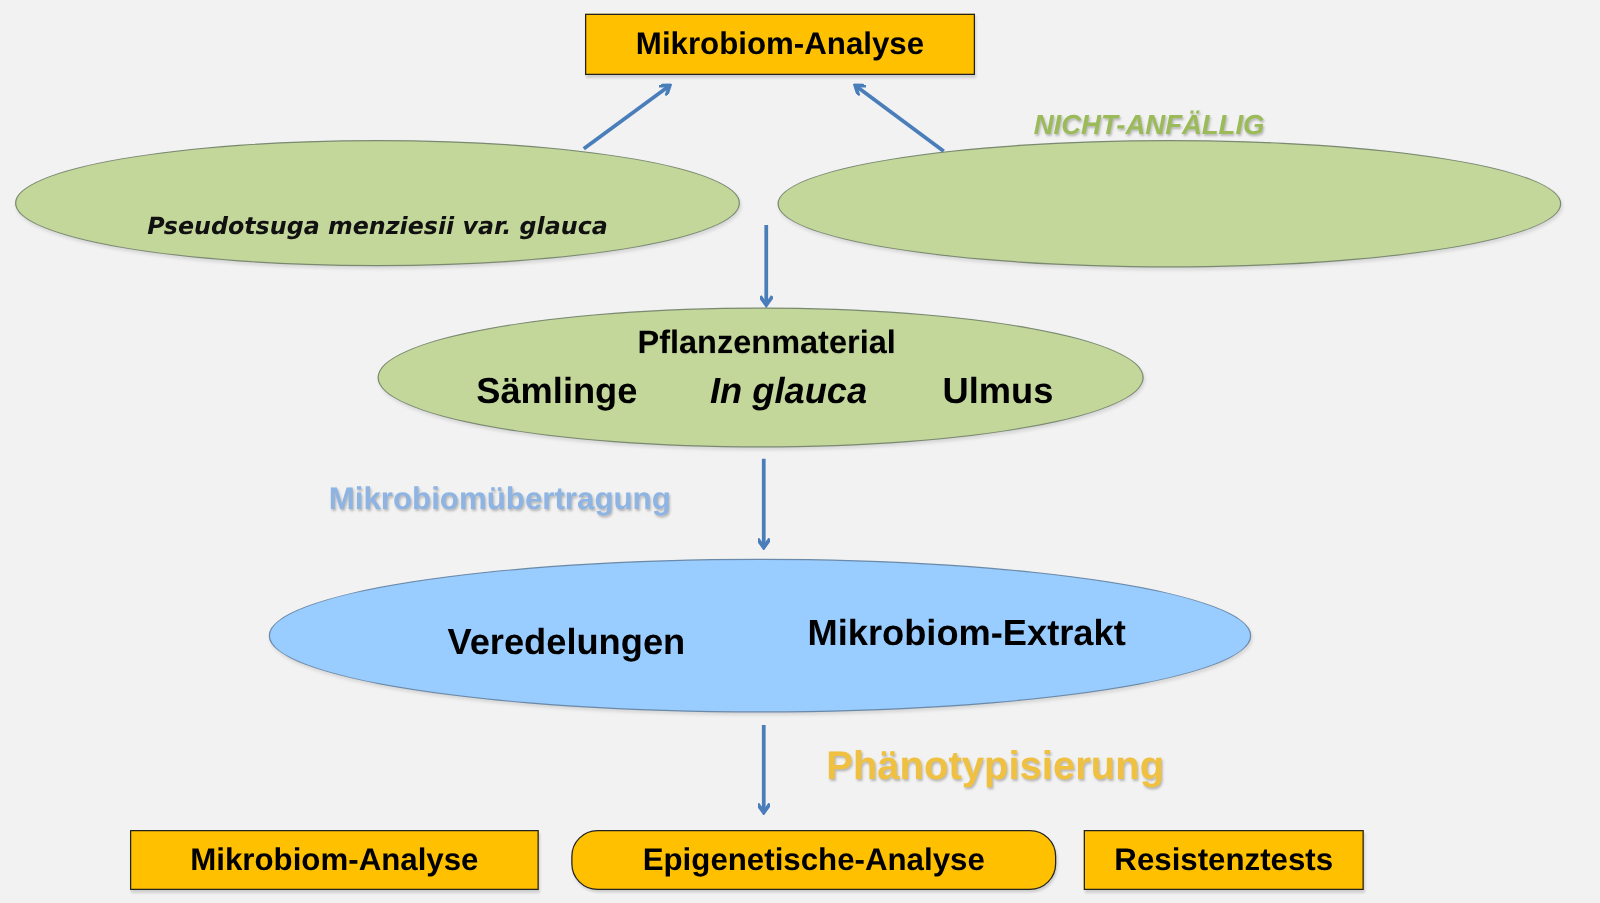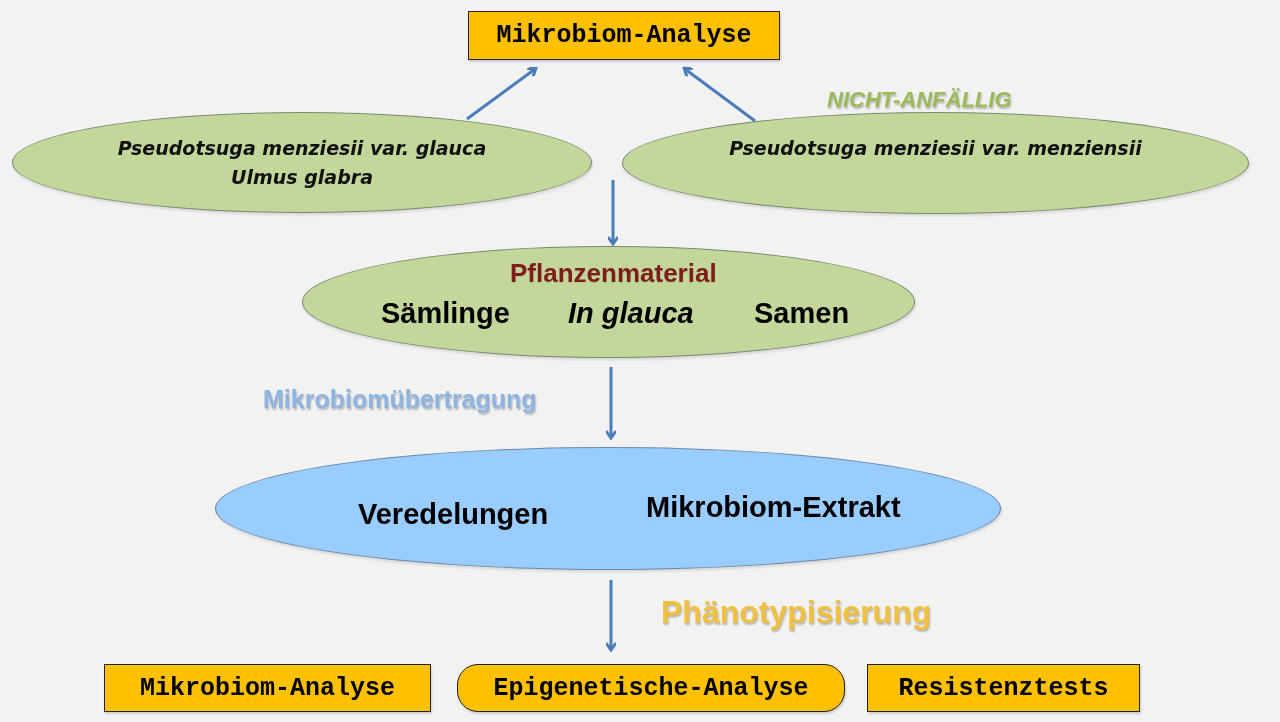--- a/index.html
+++ b/index.html
@@ -7,39 +7,38 @@
     width: 1280px; height: 722px; position: relative; overflow: hidden;
     background: #f2f2f2;
     font-family: "Liberation Sans", sans-serif;
   }
   svg.arrows { position: absolute; left: 0; top: 0; width: 1280px; height: 722px; pointer-events: none; }
   .box {
     position: absolute; background: #ffc000; border: 1.5px solid #222;
     box-sizing: border-box; display: flex; align-items: center; justify-content: center;
     font-weight: bold; color: #000; font-size: 25px;
     box-shadow: 1px 2px 2px rgba(0,0,0,0.15);
-    font-family: Liberation Mono, monospace;
   }
   .ellipse {
     position: absolute; border-radius: 50%; box-sizing: border-box;
     border: 1.3px solid #7a8a70;
     box-shadow: 1px 2px 3px rgba(0,0,0,0.12);
   }
   .green { background: #c4d79b; }
   .blue { background: #99ccff; border-color: #6a8aaa; }
   .species {
     position: absolute; text-align: center; font-family: "DejaVu Sans", sans-serif;
-    font-style: italic; font-weight: bold; font-size: 19px; color: #111; line-height: 29px;
+    font-style: italic; font-weight: bold; font-size: 19px; color: #111; line-height: 29px; margin-top: 33px;
   }
   .label-green {
     position: absolute; font-weight: bold; font-style: italic; font-size: 22px; color: #9bbb59;
     text-shadow: 1px 2px 2px rgba(0,0,0,0.25);
   }
   .bigtext { position: absolute; font-weight: bold; font-size: 29px; color: #000; }
-  .white-title { position: absolute; font-weight: bold; font-size: 26px; color: #7f1d1d; }
+  .white-title { position: absolute; font-weight: bold; font-size: 26px; color: #000000; }
   .side-label { position: absolute; font-weight: bold; font-size: 25px; text-shadow: 1px 2px 2px rgba(0,0,0,0.25); }
 </style>
 </head>
 <body>
 
 <svg class="arrows" viewBox="0 0 1280 722">
   <defs>
     <marker id="ah" markerWidth="10" markerHeight="10" refX="7" refY="5" orient="auto" markerUnits="userSpaceOnUse">
       <path d="M1,0 L8,5 L1,10" fill="none" stroke="#4a7ebb" stroke-width="3"></path>
     </marker>
@@ -54,43 +53,41 @@
 <div class="box" style="left:468px; top:11px; width:312px; height:49px;">
   <span>Mikrobiom-Analyse</span>
 </div>
 
 <div class="label-green" style="left:226px; top:87px;margin-top:46px;">ANFÄLLIG</div>
 <div class="label-green" style="left:827px; top:87px;">NICHT-ANFÄLLIG</div>
 
 <div class="ellipse green" style="left:12px; top:112px; width:580px; height:101px;"></div>
 <div class="species" style="left:12px; top:134px; width:580px;">
   <div>Pseudotsuga menziesii var. glauca</div>
-  <div>Ulmus glabra</div>
 </div>
 
 <div class="ellipse green" style="left:622px; top:112px; width:627px; height:102px;"></div>
 <div class="species" style="left:622px; top:134px; width:627px;">
-  <div>Pseudotsuga menziesii var. menziensii</div>
 </div>
 
 <div class="ellipse green" style="left:302px; top:246px; width:613px; height:112px;"></div>
 <div class="white-title" style="left:510px; top:258px; text-shadow: 0 1px 1px rgba(0,0,0,0.1);">Pflanzenmaterial</div>
 <div class="bigtext" style="left:381px; top:297px;">Sämlinge</div>
 <div class="bigtext" style="left:568px; top:297px; font-style:italic;">In glauca</div>
-<div class="bigtext" style="left:754px; top:297px;">Samen</div>
+<div class="bigtext" style="left:754px; top:297px;">Ulmus</div>
 
 <div class="side-label" style="left:263px; top:385px; color:#8db4e2;">Mikrobiomübertragung</div>
 
 <div class="ellipse blue" style="left:215px; top:447px; width:786px; height:123px;"></div>
 <div class="bigtext" style="left:358px; top:498px;">Veredelungen</div>
 <div class="bigtext" style="left:646px; top:491px;text-align:center;">Mikrobiom-Extrakt</div>
 
 <div class="side-label" style="left:661px; top:594px; color:#f0c040; font-size:32px;">Phänotypisierung</div>
 
 <div class="box" style="left:104px; top:664px; width:327px; height:48px;">
   <span>Mikrobiom-Analyse</span>
 </div>
 <div class="box" style="left:457px; top:664px; width:388px; height:48px;border-radius:21px;">
   <span>Epigenetische-Analyse</span>
 </div>
-<div class="box" style="left:867px; top:664px; width:273px; height:48px;">
+<div class="box" style="left:867px; top:664px; width:224px; height:48px;">
   <span>Resistenztests</span>
 </div>
 
 </body></html>

